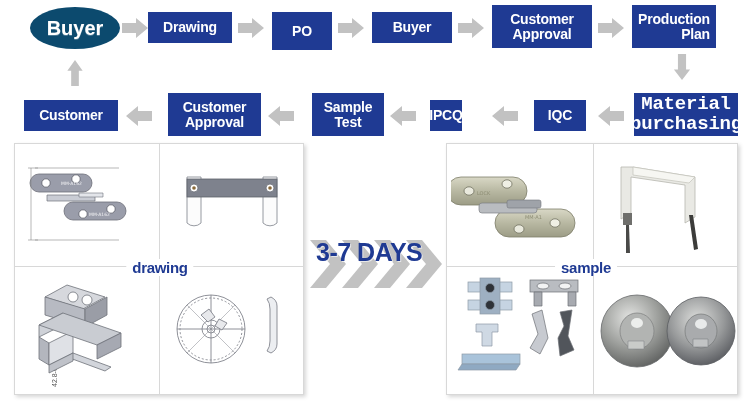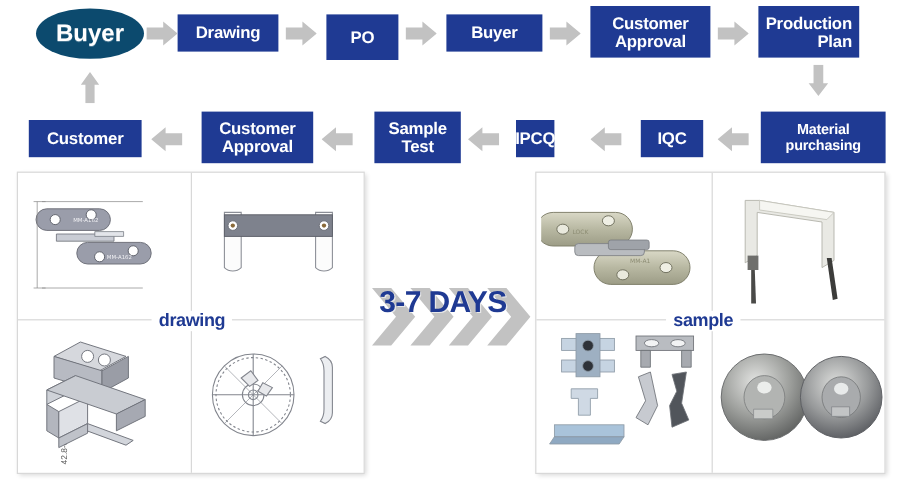--- a/index.html
+++ b/index.html
@@ -24,21 +24,21 @@
     display: flex;
     align-items: center;
     justify-content: center;
     text-align: center;
     line-height: 1.05;
     letter-spacing: -0.2px;
     white-space: pre-line;
     box-sizing: border-box;
     font-size: 14px;
   }
-  .node.small { font-size: 12px; }
+  .node.small { font-size: 19px; font-family: Liberation Mono, monospace; }
 
   .buyer-ellipse {
     position: absolute;
     background: #0c4a6e;
     border-radius: 50%;
     color: #ffffff;
     font-weight: bold;
     font-size: 20px;
     display: flex;
     align-items: center;

